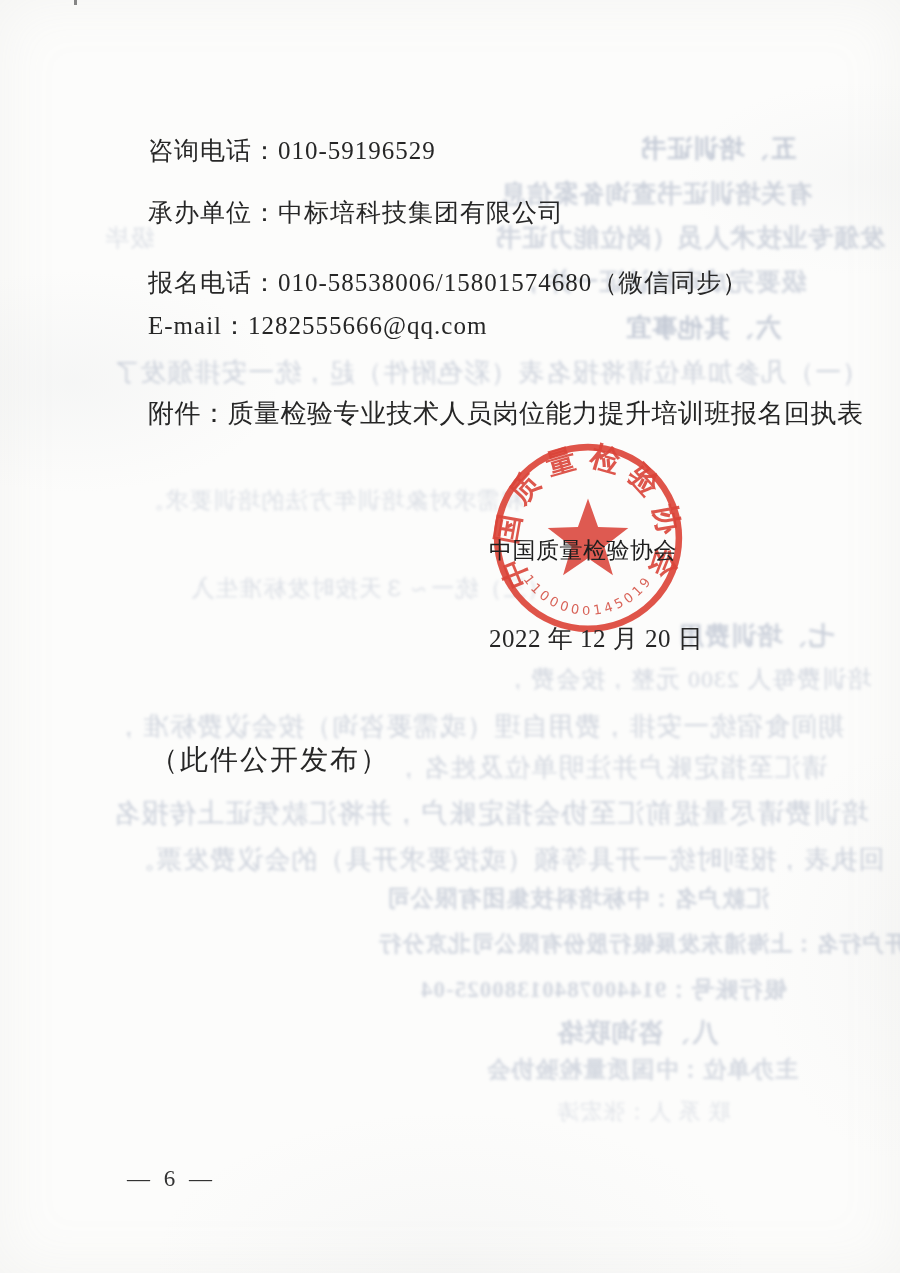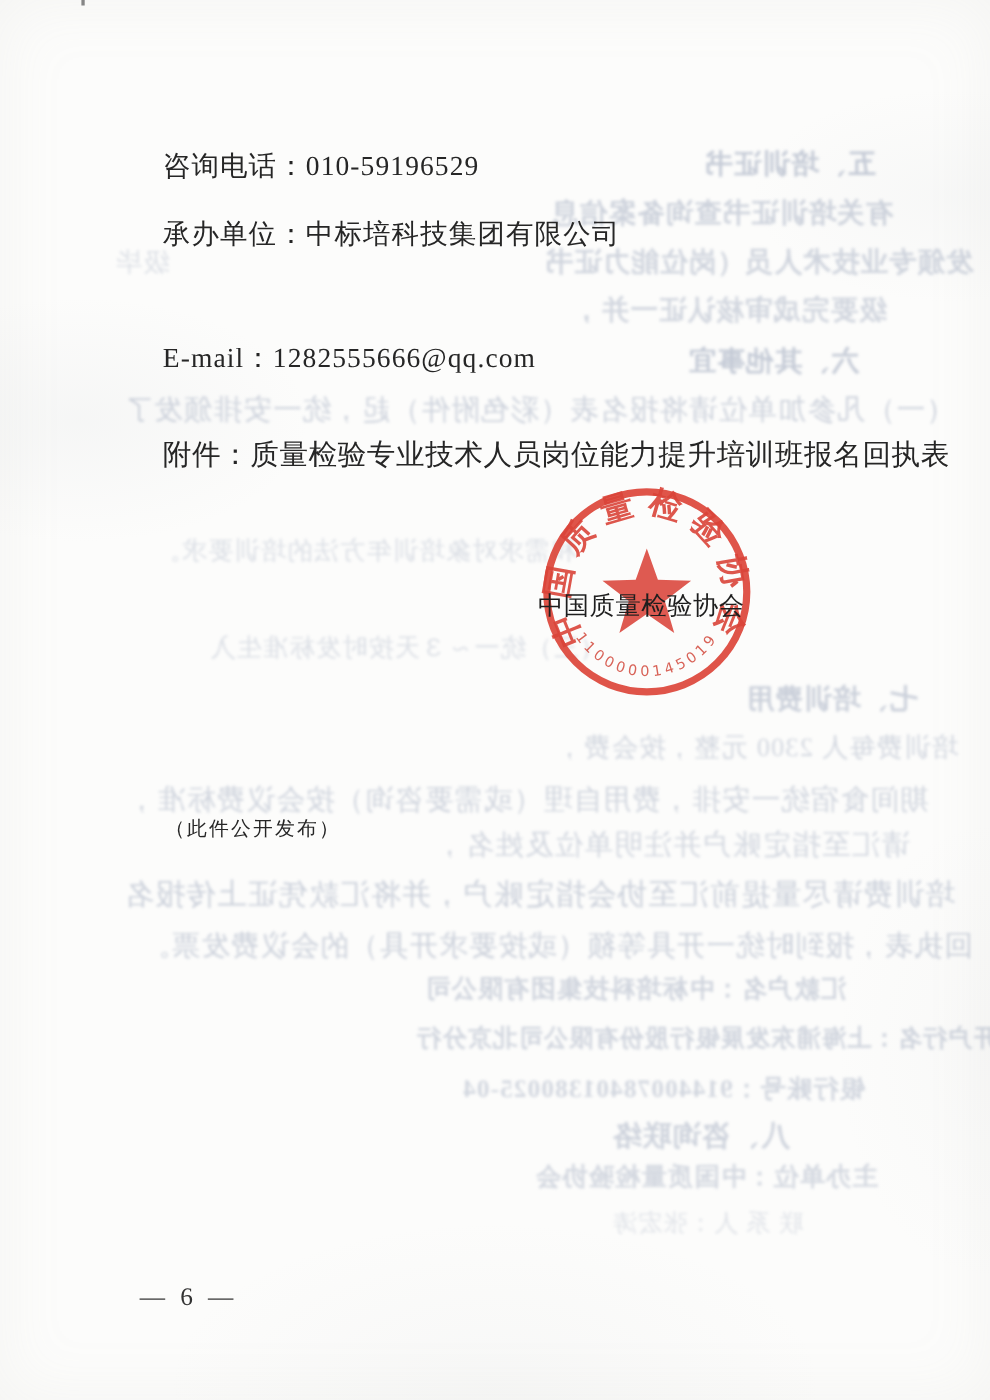--- a/index.html
+++ b/index.html
@@ -17,21 +17,21 @@
     overflow:hidden;
     font-family:"Liberation Serif","DejaVu Serif",serif;
     color:#222;
   }
   .txt{position:absolute;white-space:nowrap;color:#262626;}
   .contact-line{left:148px;font-size:25px;letter-spacing:1px;}
   #cl0{top:134px;} #cl1{top:196px;} #cl2{top:222px;} #cl3{top:266px;} #cl4{top:309px;text-align:center;}
   #attachment{left:148px;top:396px;font-size:26px;letter-spacing:.5px;}
   #issuer{left:489px;top:535px;font-size:23px;letter-spacing:.5px;color:#1e1e1e;}
   #issue-date{left:489px;top:622px;font-size:25px;letter-spacing:.5px;}
-  #release-note{left:150px;top:741px;font-size:18px;letter-spacing:2px;}
+  #release-note{left:150px;top:741px;font-size:28px;letter-spacing:2px;}
   #page-number{left:127px;top:1166px;font-size:23px;letter-spacing:4px;color:#333;}
   #seal{position:absolute;left:487px;top:437px;width:202px;height:202px;opacity:.93;}
   #seal svg{filter:blur(.3px);}
   .bleed{
     position:absolute;white-space:nowrap;
     color:#8e9ab2;
     transform:scaleX(-1);
     filter:blur(1.6px);
     letter-spacing:1px;
     font-family:"Liberation Serif","DejaVu Serif",serif;
@@ -65,20 +65,21 @@
       <div class="bleed bold" style="left: 385px; top: 883px; font-size: 23px; opacity: 0.4;">汇款户名：中标培科技集团有限公司</div>
       <div class="bleed bold" style="left: 378px; top: 929px; font-size: 22px; opacity: 0.4;">开户行名：上海浦东发展银行股份有限公司北京分行</div>
       <div class="bleed bold" style="left: 420px; top: 974px; font-size: 23px; opacity: 0.38;">银行账号：91440078401380025-04</div>
       <div class="bleed bold" style="left: 556px; top: 1015px; font-size: 26px; opacity: 0.42;">八、咨询联络</div>
       <div class="bleed bold" style="left: 486px; top: 1054px; font-size: 23px; opacity: 0.36;">主办单位：中国质量检验协会</div>
       <div class="bleed" style="left: 556px; top: 1097px; font-size: 22px; opacity: 0.25;">联 系 人：张宏涛</div>
     </div>
 
   <div class="txt contact-line" id="cl0">咨询电话：010-59196529</div>
   <div class="txt contact-line" id="cl1">承办单位：中标培科技集团有限公司</div>
+  <div class="txt contact-line" id="cl3">报名电话：010-58538006/15801574680（微信同步）</div>
   <div class="txt contact-line" id="cl4">E-mail：1282555666@qq.com</div>
 
   <div class="txt" id="attachment">附件：质量检验专业技术人员岗位能力提升培训班报名回执表</div>
 
   <div id="seal">
     <svg width="202" height="202" viewBox="0 0 200 200">
       <circle cx="100" cy="100" r="90" fill="none" stroke="#da382b" stroke-width="6.5" opacity="0.92"></circle>
       <polygon points="100,61 110,89.2 139.9,90 116.2,108.3 124.7,137 100,120 75.3,137 83.8,108.3 60.1,90 90,89.2" fill="#d8372b" opacity="0.88"></polygon>
       <defs>
         <path id="arcTop" d="M 36.6,129.6 A 70,70 0 1 1 163.4,129.6" fill="none"></path>
@@ -87,18 +88,19 @@
       <text font-size="29" fill="#d8372b" opacity="0.9" letter-spacing="10" font-family="Liberation Serif, DejaVu Serif, serif" font-weight="bold">
         <textPath href="#arcTop" startOffset="50%" text-anchor="middle">中国质量检验协会</textPath>
       </text>
       <text font-size="13" fill="#cf3b2d" opacity="0.85" letter-spacing="3.5" font-family="DejaVu Sans, sans-serif">
         <textPath href="#arcBottom" startOffset="50%" text-anchor="middle">1100000145019</textPath>
       </text>
     </svg>
   </div>
 
   <div class="txt" id="issuer">中国质量检验协会</div>
+  <div class="txt" id="issue-date">2022 年 12 月 20 日</div>
 
   <div class="txt" id="release-note">（此件公开发布）</div>
 
   <div class="txt" id="page-number">— 6 —</div>
 
 </div>
 
 </body></html>

